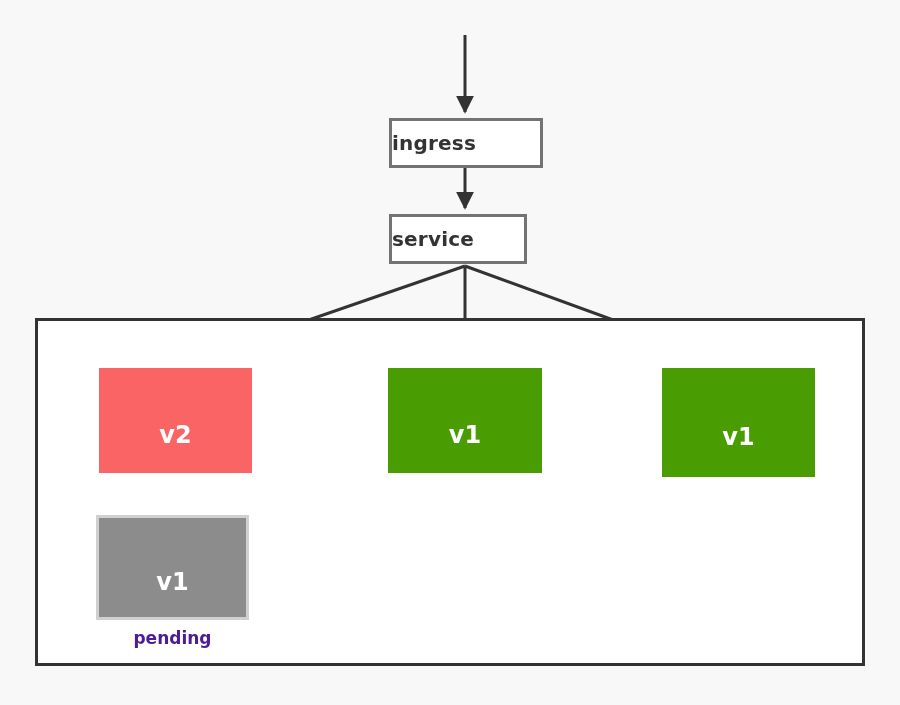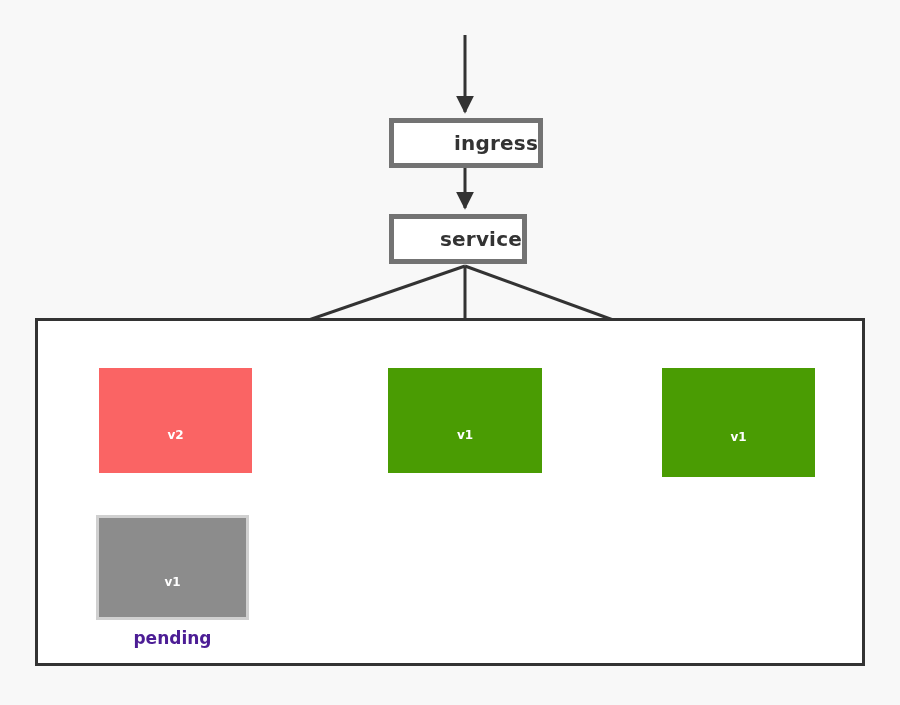--- a/index.html
+++ b/index.html
@@ -26,24 +26,24 @@
     width: 900px;
     height: 705px;
     pointer-events: none;
   }
 
   
   .node-box {
     position: absolute;
     box-sizing: border-box;
     background: #ffffff;
-    border: 5px solid #737373;
+    border: 3px solid #737373;
     display: flex;
     align-items: center;
-    justify-content: flex-end;
+    justify-content: flex-start;
     z-index: 3;
   }
   .node-box .node-label {
     font-size: 20px;
     font-weight: bold;
     color: #333333;
     letter-spacing: 0.2px;
     line-height: 1;
   }
   #node-ingress { left: 389px; top: 118px; width: 154px; height: 50px; }
@@ -65,21 +65,21 @@
   
   .pod {
     position: absolute;
     box-sizing: border-box;
     display: flex;
     align-items: center;
     justify-content: center;
     z-index: 2;
   }
   .pod .pod-label {
-    font-size: 12px;
+    font-size: 24px;
     font-weight: bold;
     color: #ffffff;
     line-height: 1;
     margin-top: 28px;
   }
   .pod.red    { background: #fa6464; }
   .pod.green  { background: #4a9c03; }
   .pod.gray   { background: #8c8c8c; border: 3px solid #d0d0d0; }
 
   #pod-0 { left:  99px; top: 368px; width: 153px; height: 105px; }

